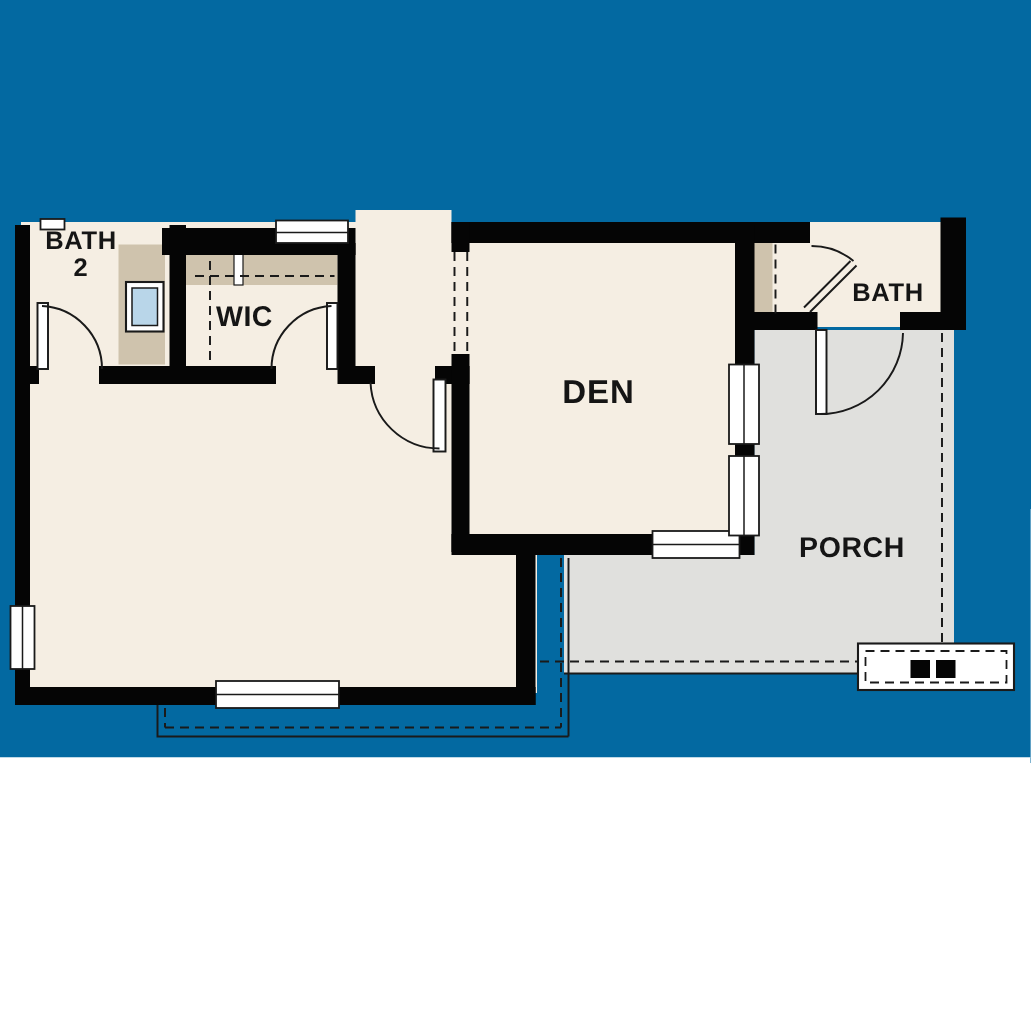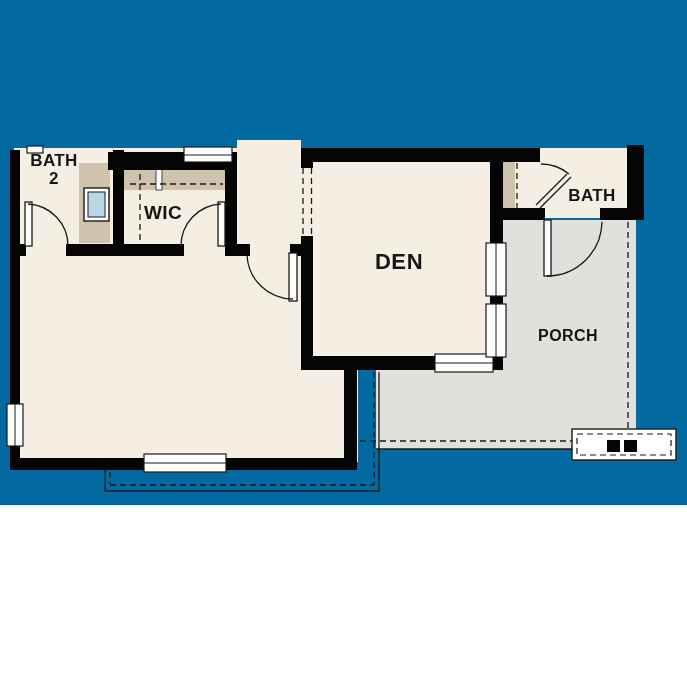--- a/index.html
+++ b/index.html
@@ -11,21 +11,21 @@
   #plan-svg{position:absolute;left:0;top:0;}
   .lbl{
     position:absolute;transform:translate(-50%,-50%);
     font-weight:bold;color:#151515;white-space:pre;letter-spacing:.4px;
     text-align:center;line-height:1.1;
   }
   #lbl-bath{font-size:17px;line-height:1.05;}
   #lbl-wic{font-size:19px;letter-spacing:.3px;}
   #lbl-den{font-size:22px;letter-spacing:.6px;}
   #lbl-foyer{font-size:17px;}
-  #lbl-porch{font-size:16px;}
+  #lbl-porch{font-size:19px;margin-top:31px;}
   #lbl-bedroom{font-size:19px;letter-spacing:.4px;}
   #lbl-caption{font-size:24.5px;letter-spacing:.4px;}
 </style>
 </head>
 <body>
 
 <div id="stage">
 
   <svg id="plan-svg" width="687" height="687" viewBox="0 0 687 687">
 

